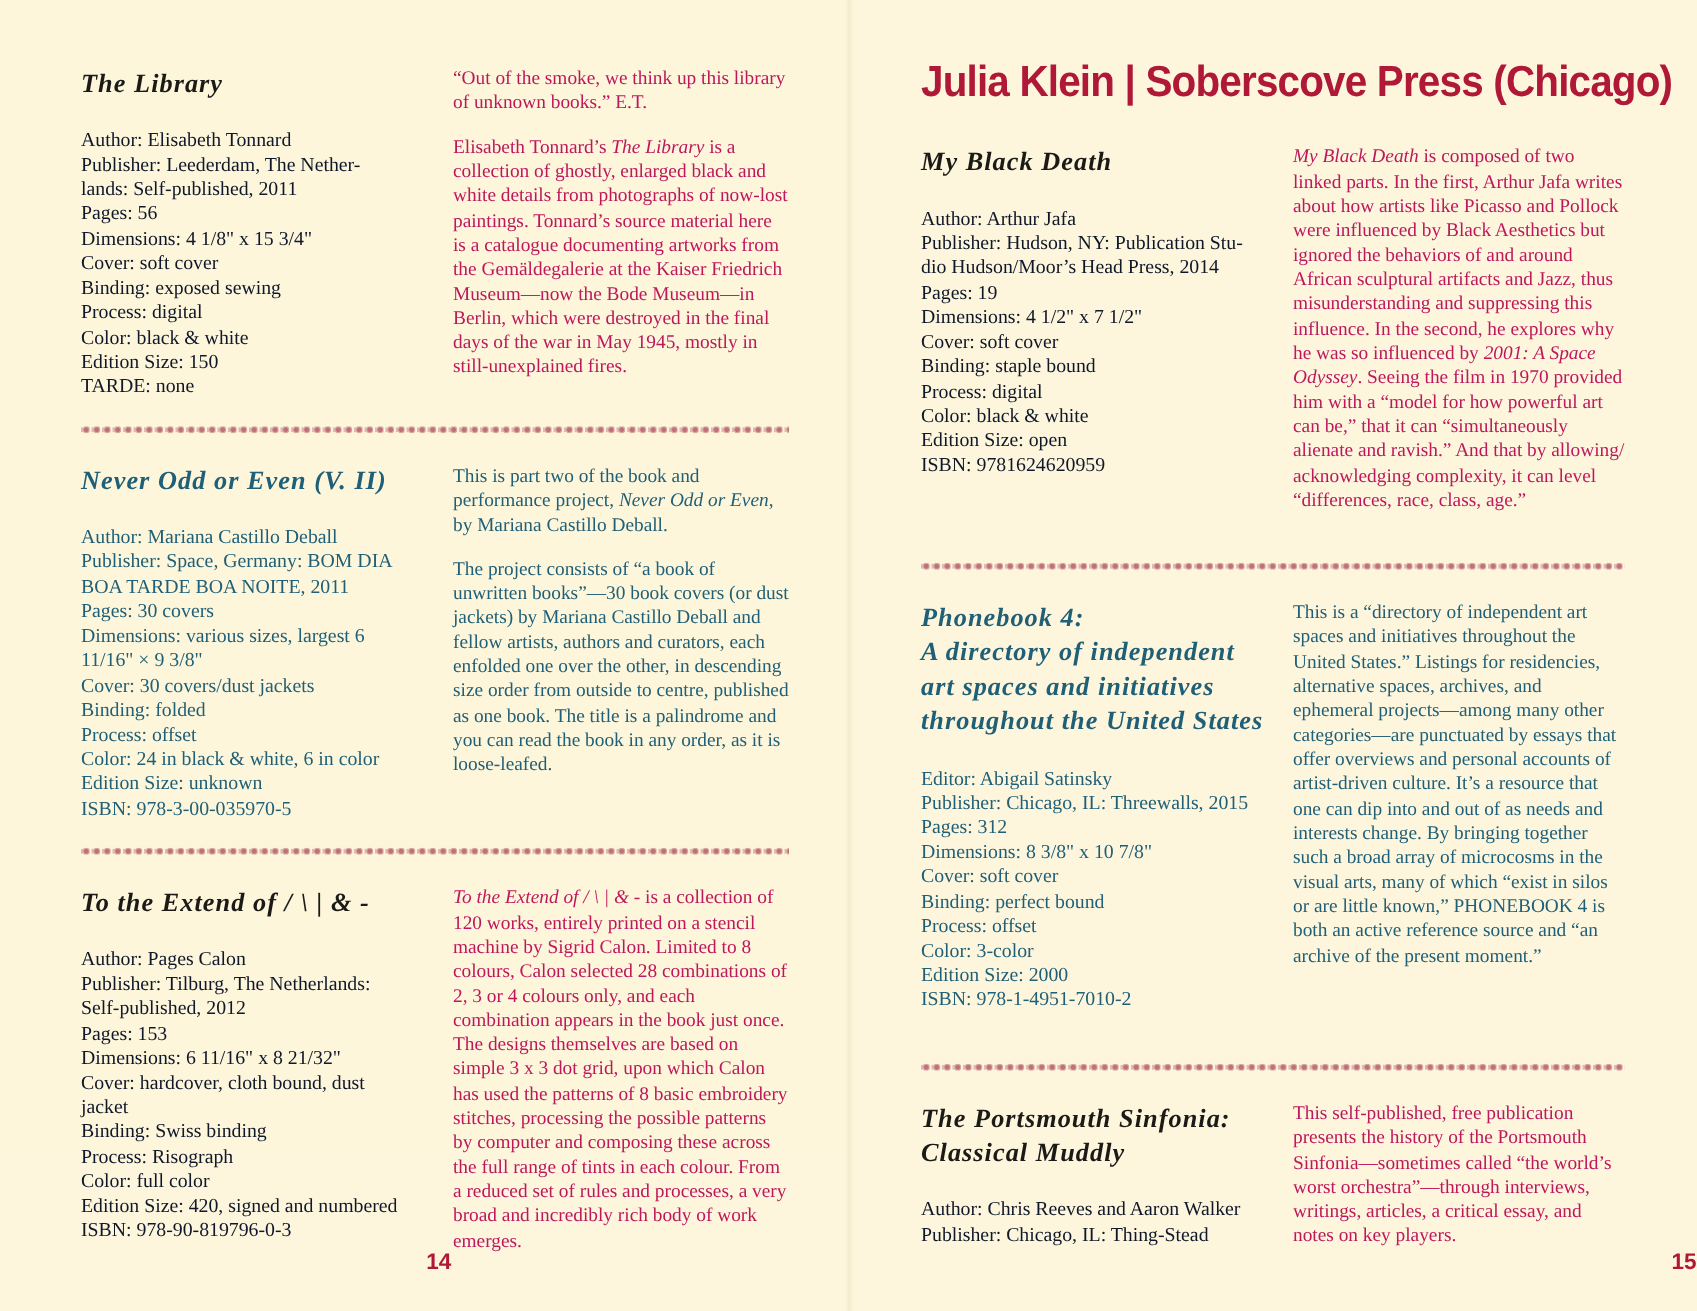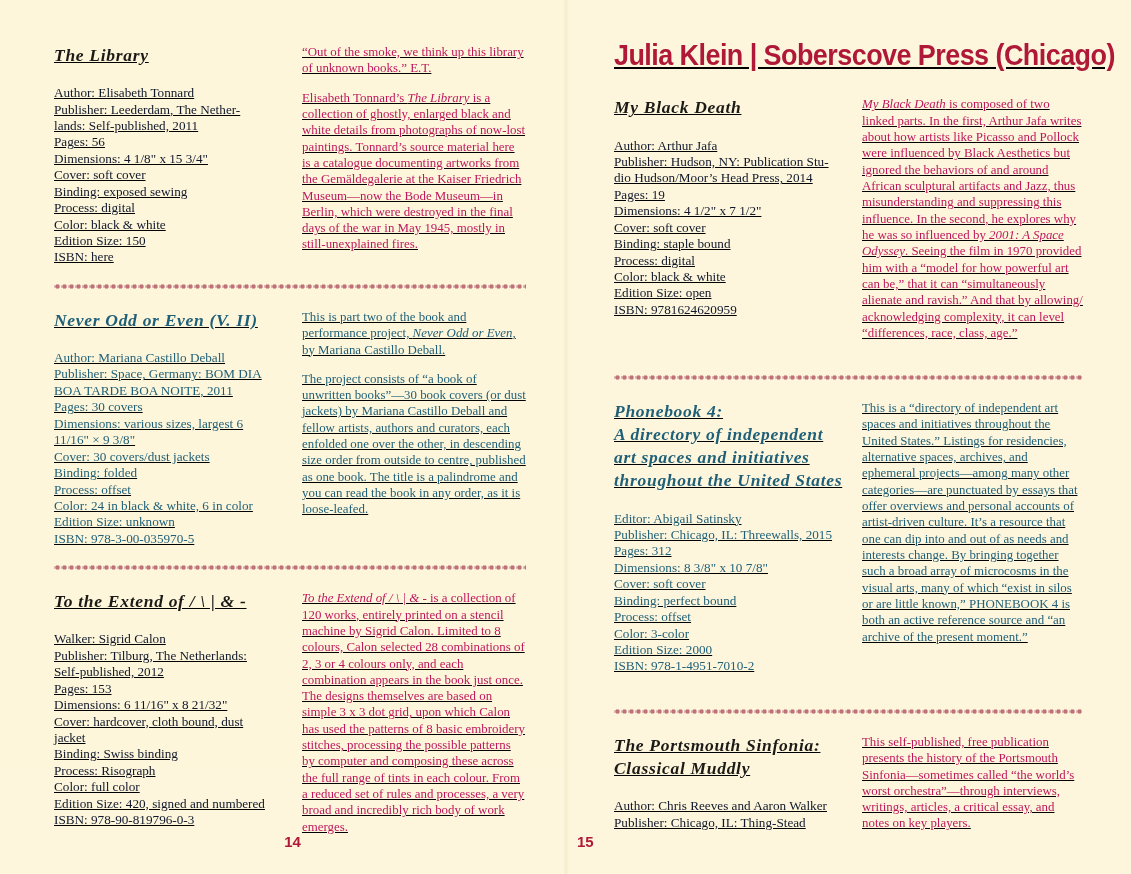--- a/index.html
+++ b/index.html
@@ -17,21 +17,20 @@
     height: 874px;
     background: #fdf6dc;
     overflow: hidden;
     box-sizing: border-box;
   }
   .page {
     position: absolute;
     top: 0;
     height: 768px;
     box-sizing: border-box;
-    text-decoration: underline;
   }
   .page-left {
     left: 0;
     width: 566px;
     background: #fdf6db;
     padding: 44px 40px 0 54px;
   }
   .page-right {
     left: 566px;
     width: 565px;
@@ -126,21 +125,21 @@
   .folio {
     position: absolute;
     bottom: 24px;
     font-family: "Liberation Sans", "DejaVu Sans", sans-serif;
     font-weight: bold;
     font-size: 15px;
     color: #b01838;
     letter-spacing: 0px;
   }
   .folio-left  { left: 4px; width: 566px; text-align: center; text-indent: 11px; }
-  .folio-right { left: 566px; width: 565px; text-align: left; text-indent: 11px; }
+  .folio-right { left: 566px; width: 565px; text-align: right; text-indent: 11px; }
   .spacer-md { height: 16px; }
 </style>
 </head>
 <body>
 
 <div class="spread">
 
   <div class="page page-left">
 
     <div class="entry">
@@ -150,21 +149,21 @@
             <div>Author: Elisabeth Tonnard</div>
             <div>Publisher: Leederdam, The Nether-</div>
             <div>lands: Self-published, 2011</div>
             <div>Pages: 56</div>
             <div>Dimensions: 4 1/8"  x 15 3/4"</div>
             <div>Cover: soft cover</div>
             <div>Binding: exposed sewing</div>
             <div>Process: digital</div>
             <div>Color: black &amp; white</div>
             <div>Edition Size: 150</div>
-            <div>ISBN: here</div>
+            <div>TARDE: none</div>
           </div>
       </div>
       <div class="col-desc desc">
           <p>“Out of the smoke, we think up this library of unknown books.” E.T.</p>
           <p>Elisabeth Tonnard’s <i>The Library</i> is a collection of ghostly, enlarged black and white details from photographs of now-lost paintings. Tonnard’s source material here is a catalogue documenting artworks from the Gemäldegalerie at the Kaiser Friedrich Museum—now the Bode Museum—in Berlin, which were destroyed in the final days of the war in May 1945, mostly in still-unexplained fires.</p>
         </div>
     </div>
 
     <div class="divider"></div>
 
@@ -191,21 +190,21 @@
           <p>The project consists of “a book of unwritten books”—30 book covers (or dust jackets) by Mariana Castillo Deball and fellow artists, authors and curators, each enfolded one over the other, in descending size order from outside to centre, published as one book. The title is a palindrome and you can read the book in any order, as it is loose-leafed.</p>
         </div>
     </div>
 
     <div class="divider"></div>
 
     <div class="entry">
       <div class="col-meta">
         <div class="entry-title">To the Extend of / \ | &amp; -</div>
         <div class="meta-list">
-            <div>Walker: Sigrid Calon</div>
+            <div>Author: Pages Calon</div>
             <div>Publisher: Tilburg, The Netherlands:</div>
             <div>Self-published, 2012</div>
             <div>Pages: 153</div>
             <div>Dimensions: 6 11/16" x 8 21/32"</div>
             <div>Cover: hardcover, cloth bound, dust</div>
             <div>jacket</div>
             <div>Binding: Swiss binding</div>
             <div>Process: Risograph</div>
             <div>Color: full color</div>
             <div>Edition Size: 420, signed and numbered</div>

